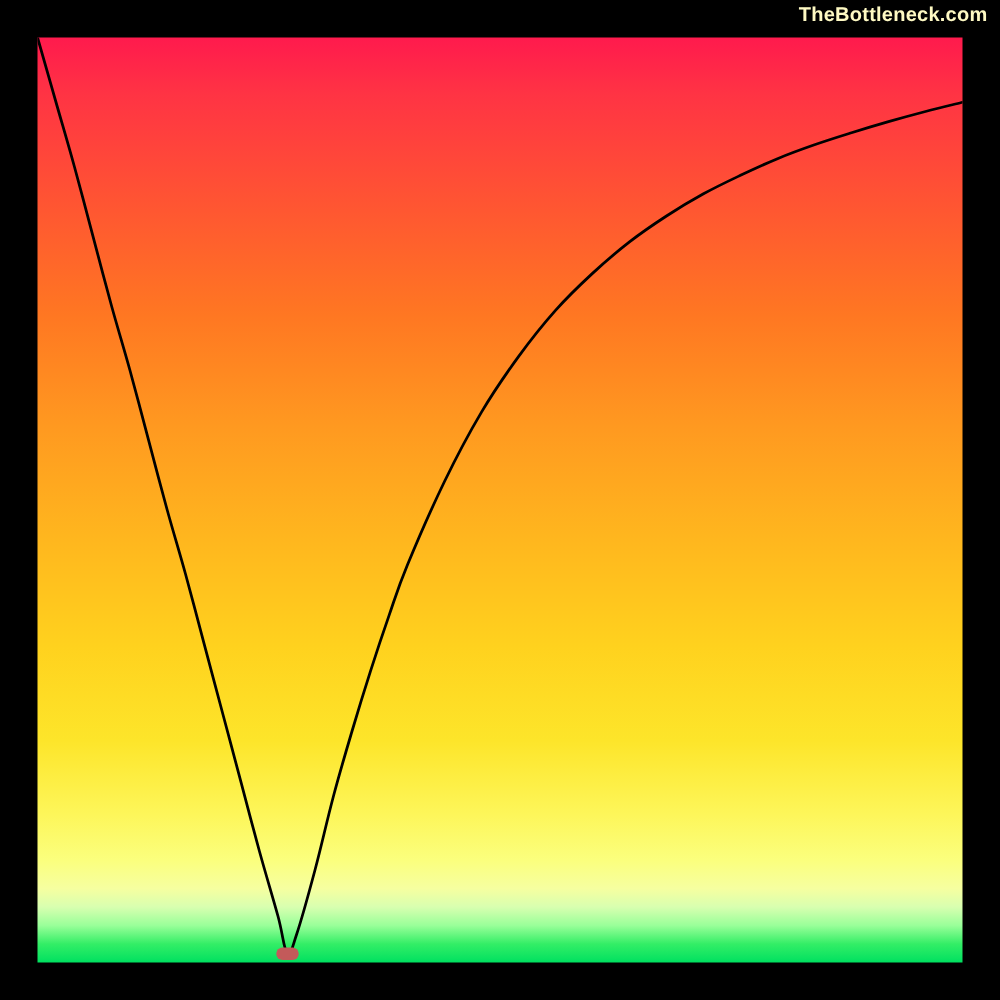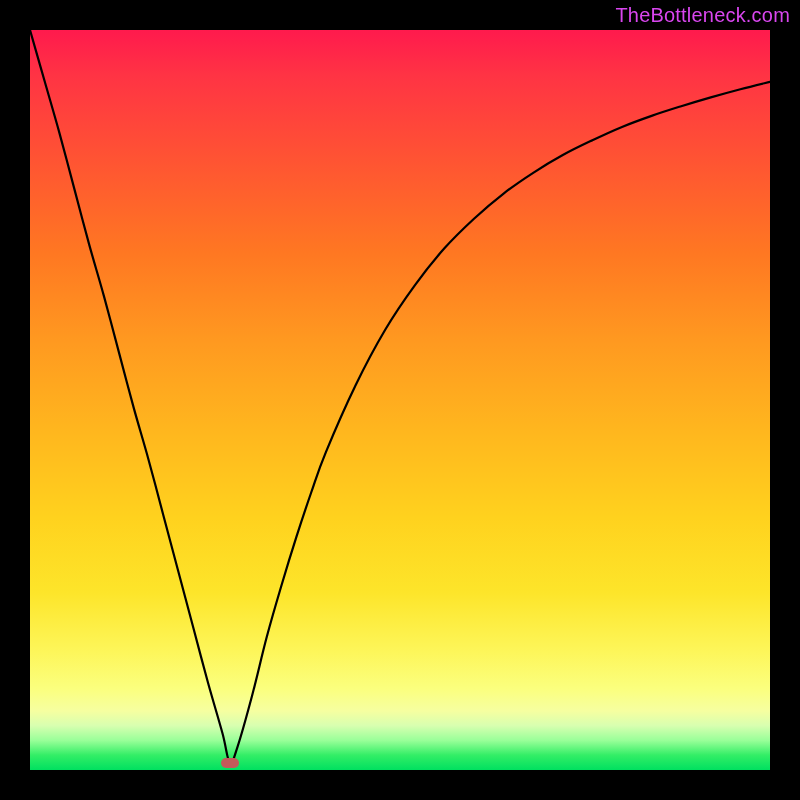--- a/index.html
+++ b/index.html
@@ -40,23 +40,23 @@
       #d8ffb0 94%,
       #99ff99 96%,
       #33ee66 98%,
       #00e060 100%
     );
   }
   .watermark {
     position: absolute;
     top: 4px;
     right: 10px;
-    color: #d946ef;
-    font-size: 20px;
-    font-weight: 400;
+    color: #fef9c3;
+    font-size: 16px;
+    font-weight: 700;
     letter-spacing: 0.2px;
     user-select: none;
   }
   svg.curve {
     position: absolute;
     top: 0;
     left: 0;
     width: 740px;
     height: 740px;
   }

